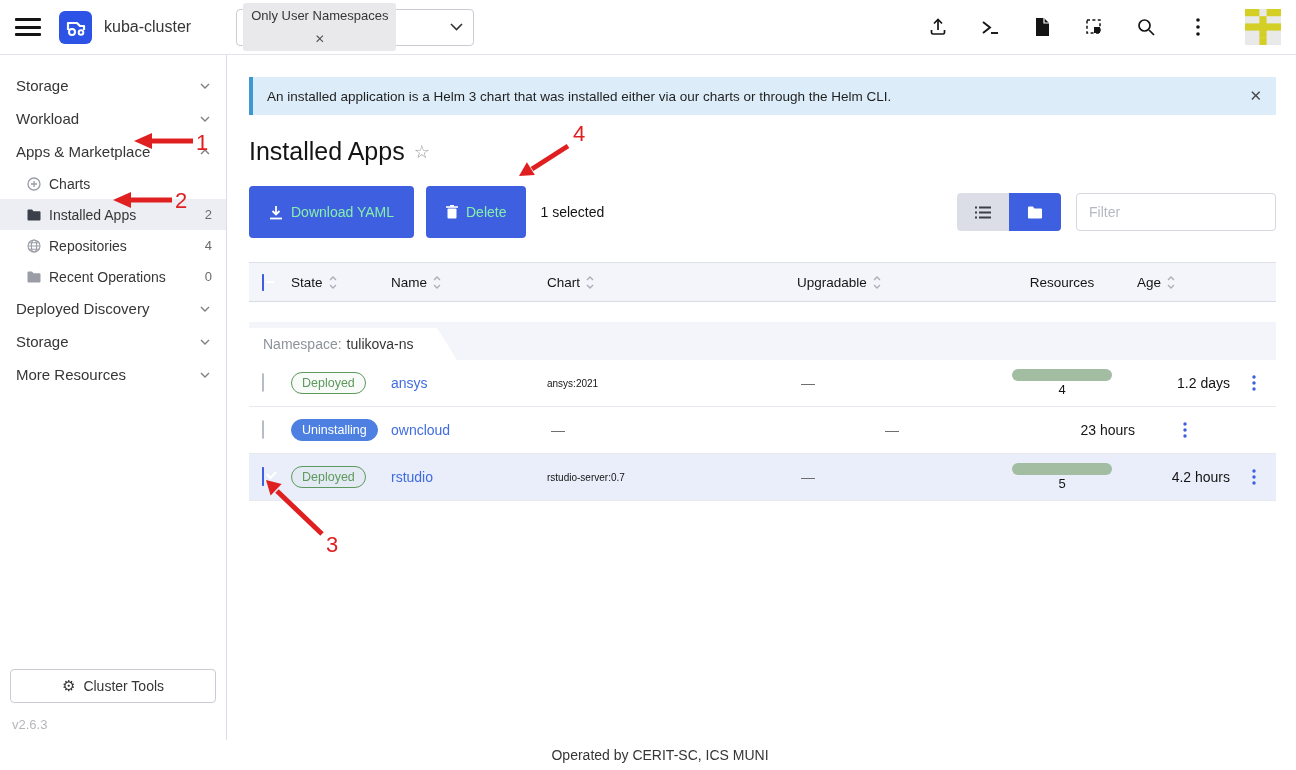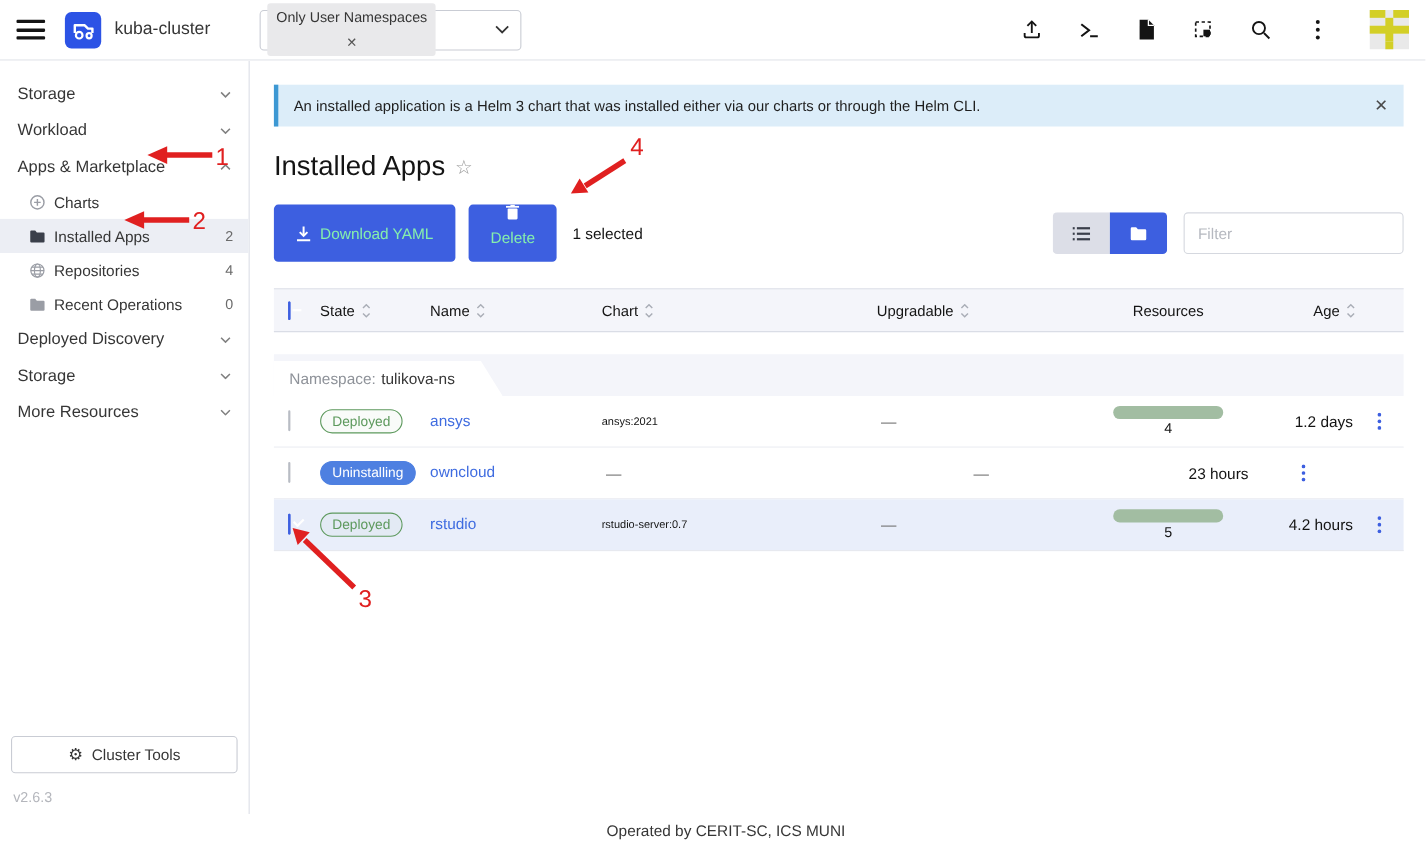--- a/index.html
+++ b/index.html
@@ -45,39 +45,39 @@
     display:flex; align-items:center; font-size:13.5px; color:#1f1f1f; }
   .banner .close { margin-left:auto; color:#4a4a4a; font-size:15px; cursor:pointer; }
   .title-row { margin-top:22px; display:flex; align-items:center; gap:9px; }
   .page-title { font-size:25px; font-weight:400; color:#141414; }
   .star { color:#9a9a9a; font-size:18px; cursor:pointer; }
 
   .actions-row { margin-top:20px; display:flex; align-items:center; }
   .btn-primary { background:#3d5fe0; color:#86efac; border:none; border-radius:4px; height:52px;
     padding:0 20px; font-size:14px; display:flex; align-items:center; gap:8px; cursor:pointer;
     font-family:Liberation Sans, sans-serif; }
-  .btn-primary + .btn-primary { margin-left:12px;flex-direction:column; }
+  .btn-primary + .btn-primary { margin-left:12px; }
   .sel-count { margin-left:14px; font-size:14px; color:#141414; }
   .right-tools { margin-left:auto; display:flex; align-items:flex-end; gap:15px; }
   .seg-group { display:flex; border-radius:4px; overflow:hidden; }
   .seg { width:52px; height:38px; display:flex; align-items:center; justify-content:center; cursor:pointer; }
   .seg.inactive { background:#dcdee7; }
   .seg.active { background:#3d5fe0; }
   .filter-input { width:200px; height:38px; border:1px solid #d5d8df; border-radius:4px;
     padding:0 12px; font-size:14px; color:#363636; font-family:"Liberation Sans", sans-serif; }
   .filter-input::placeholder { color:#b6b9c0; }
 
   
   .tbl { margin-top:24px; }
   .tbl-grid { display:grid; grid-template-columns:42px 100px 156px 250px 190px 150px 95px 44px;
     align-items:center; }
   .tbl-head { background:#f4f5fa; height:40px; border-top:1px solid #dfe1e9;
     border-bottom:1px solid #d8dbe4; font-size:13.5px; color:#141414; }
   .th { display:flex; align-items:center; gap:6px; cursor:pointer; }
-  .th.center { justify-content:center;align-items:center; } .th.right { justify-content:flex-end; }
+  .th.center { justify-content:center;align-items:center; } .th.right { }
   .spacer { height:20px; }
   .group-row { height:38px; background:#f4f5fa; padding-top:6px; }
   .ns-tab { background:#fff; height:32px; width:208px; display:flex; align-items:center;
     padding-left:14px; font-size:14px; clip-path:polygon(0 0, calc(100% - 20px) 0, 100% 100%, 0 100%); }
   .ns-tab .k { color:#8e9299; margin-right:5px; } .ns-tab .v { color:#363636; }
   .row { height:47px; border-bottom:1px solid #e7e9ef; background:#fff; }
   .row:first-of-type { border-top:1px solid #dfe1e9; }
   .row.selected { background:#e9eefa; }
   .badge { display:inline-block; font-size:12.5px; padding:3px 10px; border-radius:12px; }
   .badge.success { color:#5d995d; border:1px solid #5d995d; background:rgba(93,153,93,0.04); }

